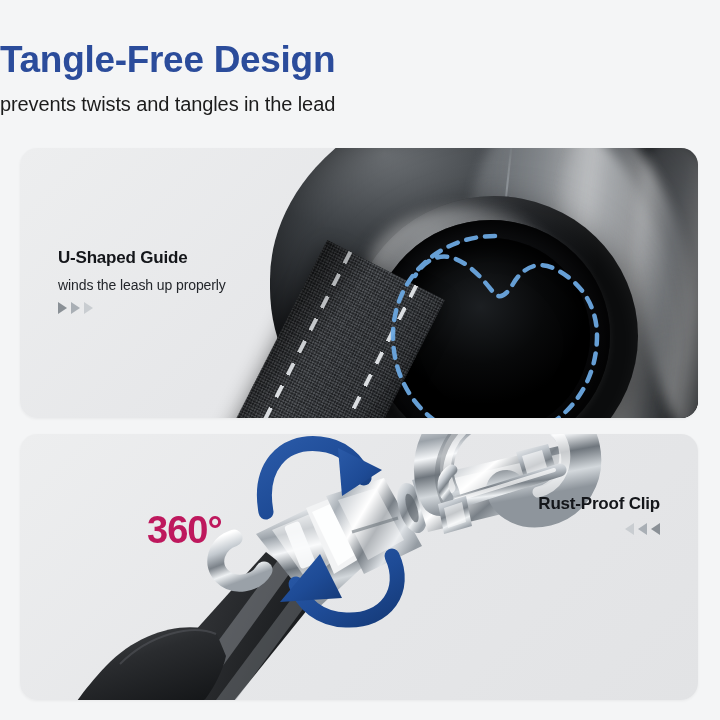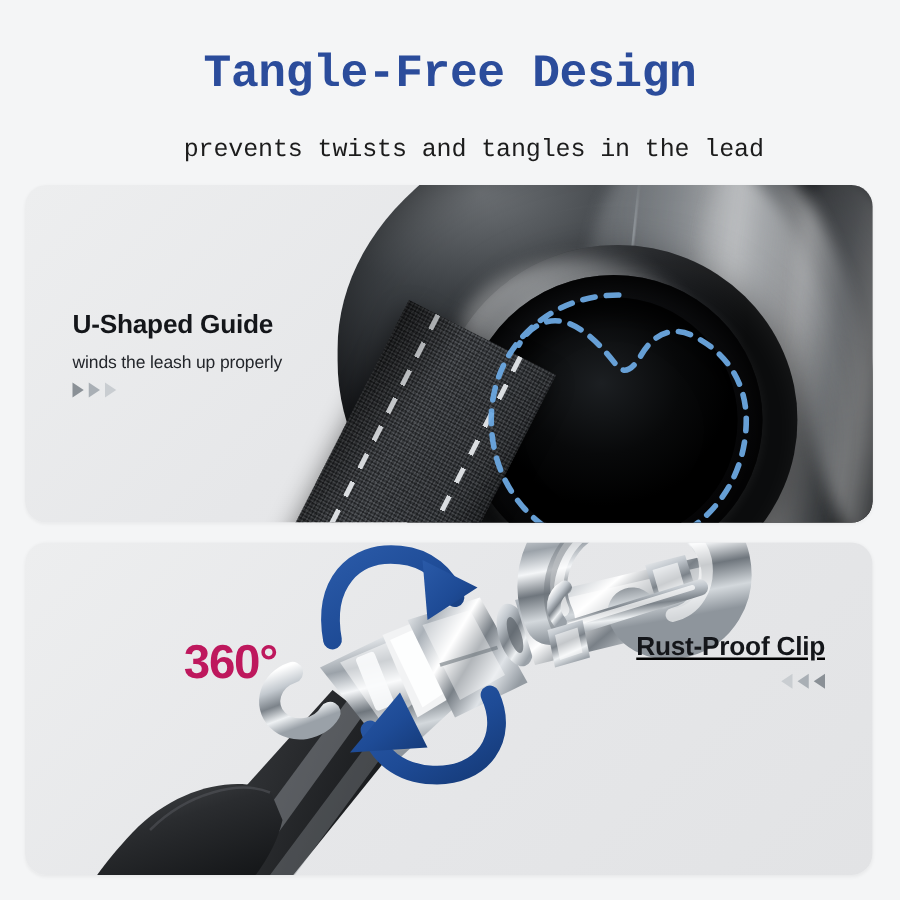--- a/index.html
+++ b/index.html
@@ -5,47 +5,47 @@
   * { margin:0; padding:0; box-sizing:border-box; }
   html, body {
     width:720px; height:720px;
     background:#F4F5F6;
     font-family:"Liberation Sans", sans-serif;
     overflow:hidden;
   }
   .page { position:relative; width:720px; height:720px; background:#F4F5F6; }
 
   
-  .header { position:absolute; left:0; top:0; width:720px; text-align:center;font-family:Liberation Mono, monospace; }
+  .header { position:absolute; left:0; top:0; width:720px; text-align:left; }
   .headline {
     margin-top:41px;
     font-size:37px; font-weight:bold; letter-spacing:-0.3px;
     color:#2B4C9B; line-height:1.05;
   }
   .subhead {
-    margin-top:29px;
-    font-size:20px; font-weight:400; color:#1C1C1C; letter-spacing:-0.1px;padding-left:38px;
+    margin-top:13px;
+    font-size:20px; font-weight:400; color:#1C1C1C; letter-spacing:-0.1px;
   }
 
   
   .panel {
     position:absolute; left:20px; width:678px;
     border-radius:17px; overflow:hidden;
     background:linear-gradient(135deg,#EDEEEF 0%,#E6E7E9 45%,#E2E3E5 100%);
     box-shadow:0 1px 3px rgba(0,0,0,0.05);
   }
   #panel-top    { top:148px; height:270px; }
   #panel-bottom { top:434px; height:266px; }
 
   
   .txt-block { position:absolute; z-index:40; }
   #guide-text { left:38px; top:100px; text-align:left; }
-  #clip-text  { right:38px; top:72px;  text-align:center;text-decoration:underline; }
+  #clip-text  { right:38px; top:60px;  text-align:center; }
   .feat-title {
-    font-size:21px; font-weight:bold; color:#14161A; letter-spacing:-0.2px;
+    font-size:17px; font-weight:bold; color:#14161A; letter-spacing:-0.2px;
     white-space:nowrap;
   }
   .feat-sub {
     margin-top:9px;
     font-size:14px; font-weight:400; color:#23262B; letter-spacing:-0.1px;
     white-space:nowrap;
   }
   .tri-row { margin-top:9px; display:flex; gap:4px; align-items:center; }
   #clip-text .tri-row { justify-content:flex-end; }
   .tri { width:0; height:0; border-top:6px solid transparent; border-bottom:6px solid transparent; }

